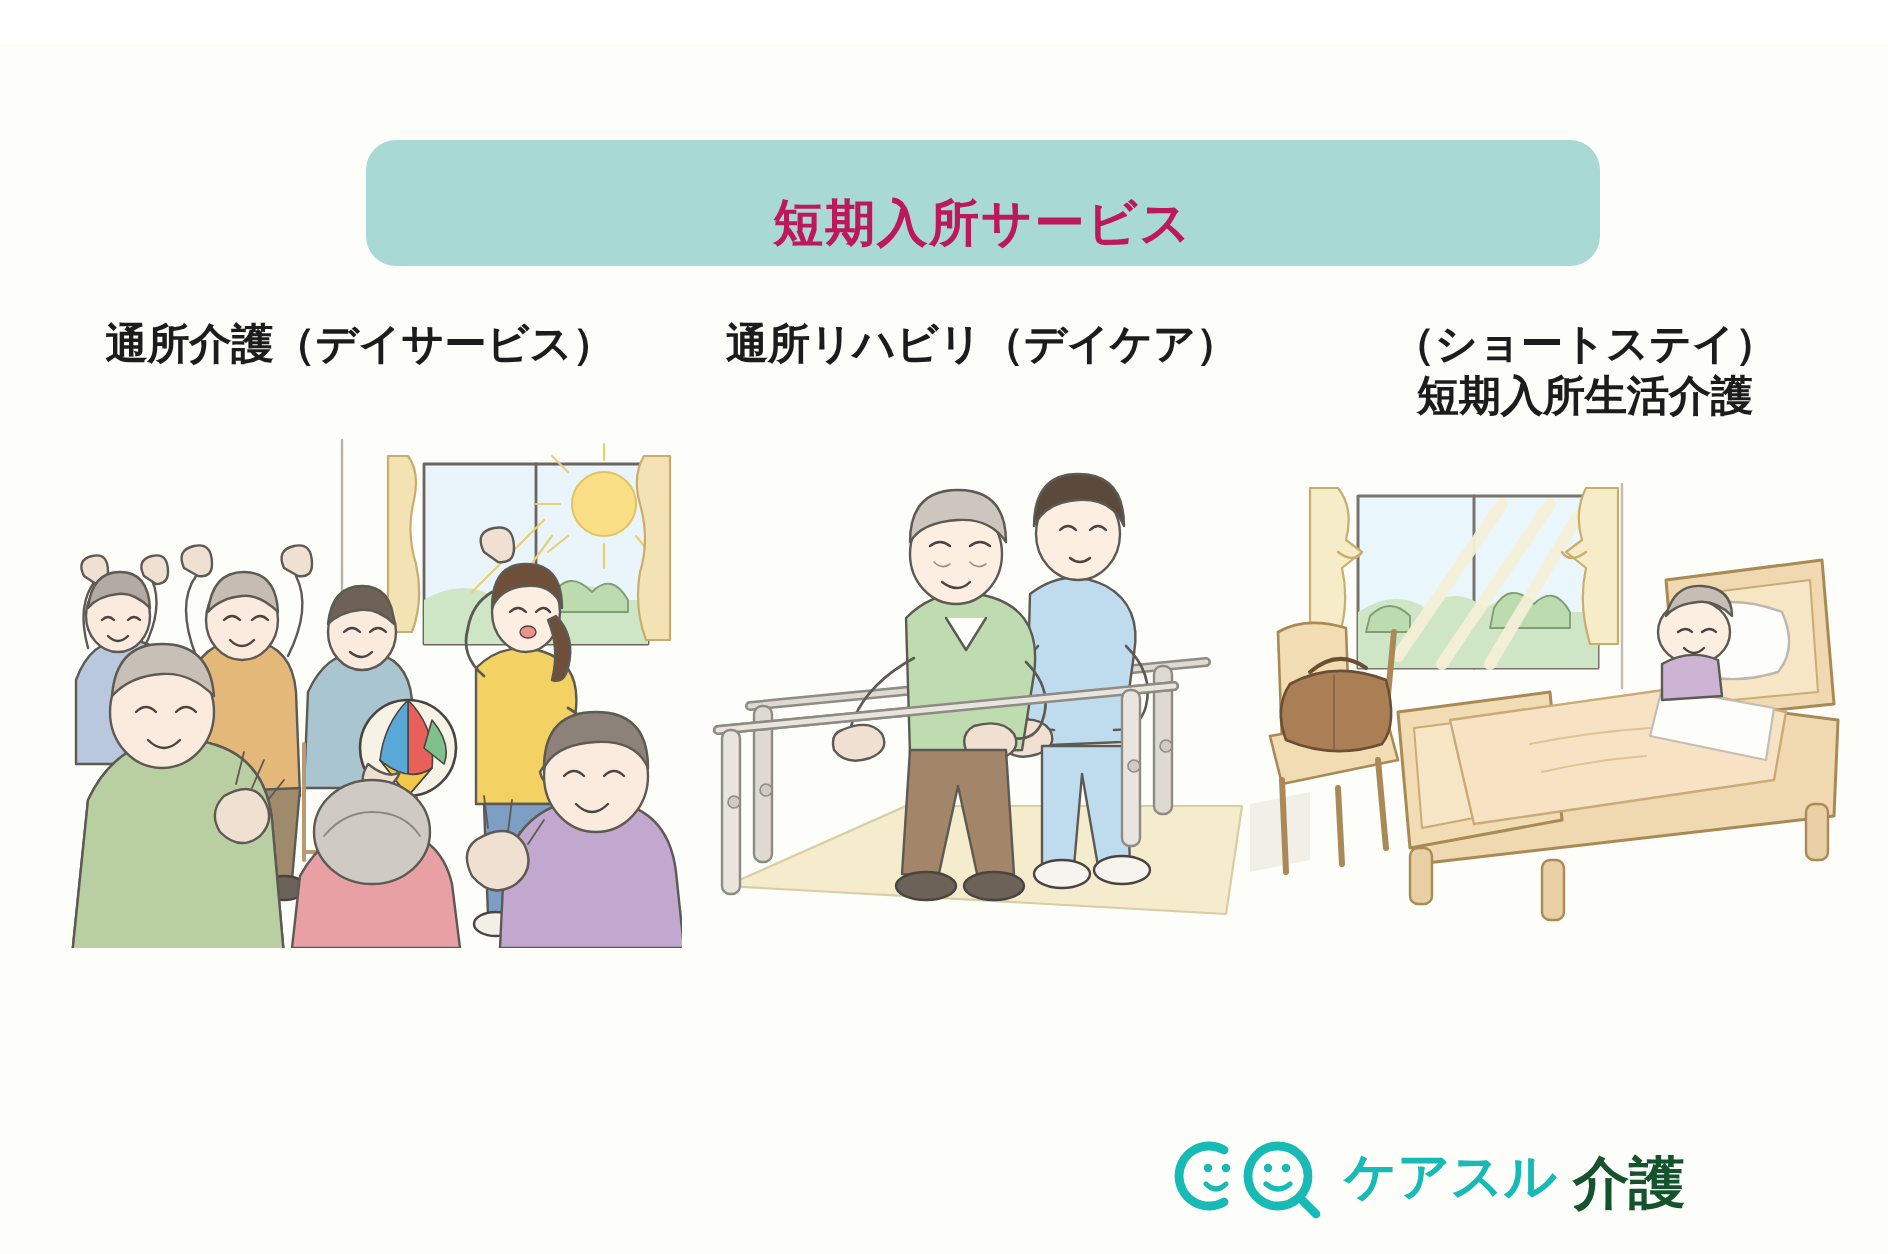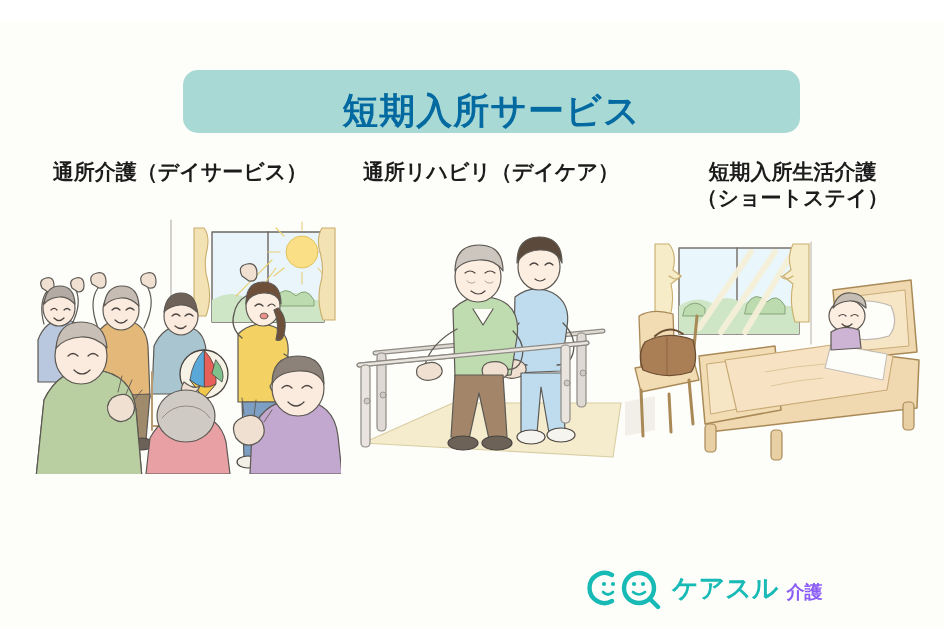--- a/index.html
+++ b/index.html
@@ -22,23 +22,23 @@
   
   #title-banner {
     position: absolute;
     left: 183px; top: 70px;
     width: 617px; height: 63px;
     background: #a9d9d5;
     border-radius: 15px;
     display: flex; align-items: center; justify-content: center;
   }
   #title-text {
-    font-size: 36px;
+    font-size: 25px;
     font-weight: bold;
-    color: #0369a1;
+    color: #be185d;
     letter-spacing: 1px;
     font-family: "DejaVu Sans", "Liberation Sans", sans-serif;
     white-space: nowrap;
     margin-top: 20px;
   }
 
   
   .col-heading {
     position: absolute;
     text-align: center;
@@ -68,21 +68,21 @@
     display: flex; align-items: center;
   }
   #logo-mark { width: 84px; height: 44px; flex: 0 0 auto; }
   #logo-wordmark {
     font-size: 26px; font-weight: bold; color: #17bab4;
     letter-spacing: 0px; margin-left: 4px;
     font-family: "DejaVu Sans", "Liberation Sans", sans-serif;
     white-space: nowrap;
   }
   #logo-suffix {
-    font-size: 18px; font-weight: bold; color: #8b5cf6;
+    font-size: 28px; font-weight: bold; color: #14532d;
     margin-left: 8px; margin-top: 8px;
     font-family: "DejaVu Sans", "Liberation Sans", sans-serif;
     white-space: nowrap;
   }
 </style>
 </head>
 <body>
 
 <div id="page">
 
@@ -90,22 +90,22 @@
 
   <div id="title-banner">
     <div id="title-text">短期入所サービス</div>
   </div>
 
   <div class="col-heading" id="heading-1">通所介護（デイサービス）</div>
 
   <div class="col-heading" id="heading-2">通所リハビリ（デイケア）</div>
 
   <div class="col-heading" id="heading-3">
+    <div>（ショートステイ）</div>
     <div>短期入所生活介護</div>
-    <div>（ショートステイ）</div>
   </div>
 
   <div class="panel" id="panel-1">
     <svg viewBox="0 0 315 262" xmlns="http://www.w3.org/2000/svg">
       <defs>
         <clipPath id="p1clip">
             <rect x="0" y="0" width="315" height="262"></rect>
           </clipPath>
       </defs>
       <g clip-path="url(#p1clip)" stroke="#4a4440" stroke-width="1.2" stroke-linecap="round" stroke-linejoin="round">

